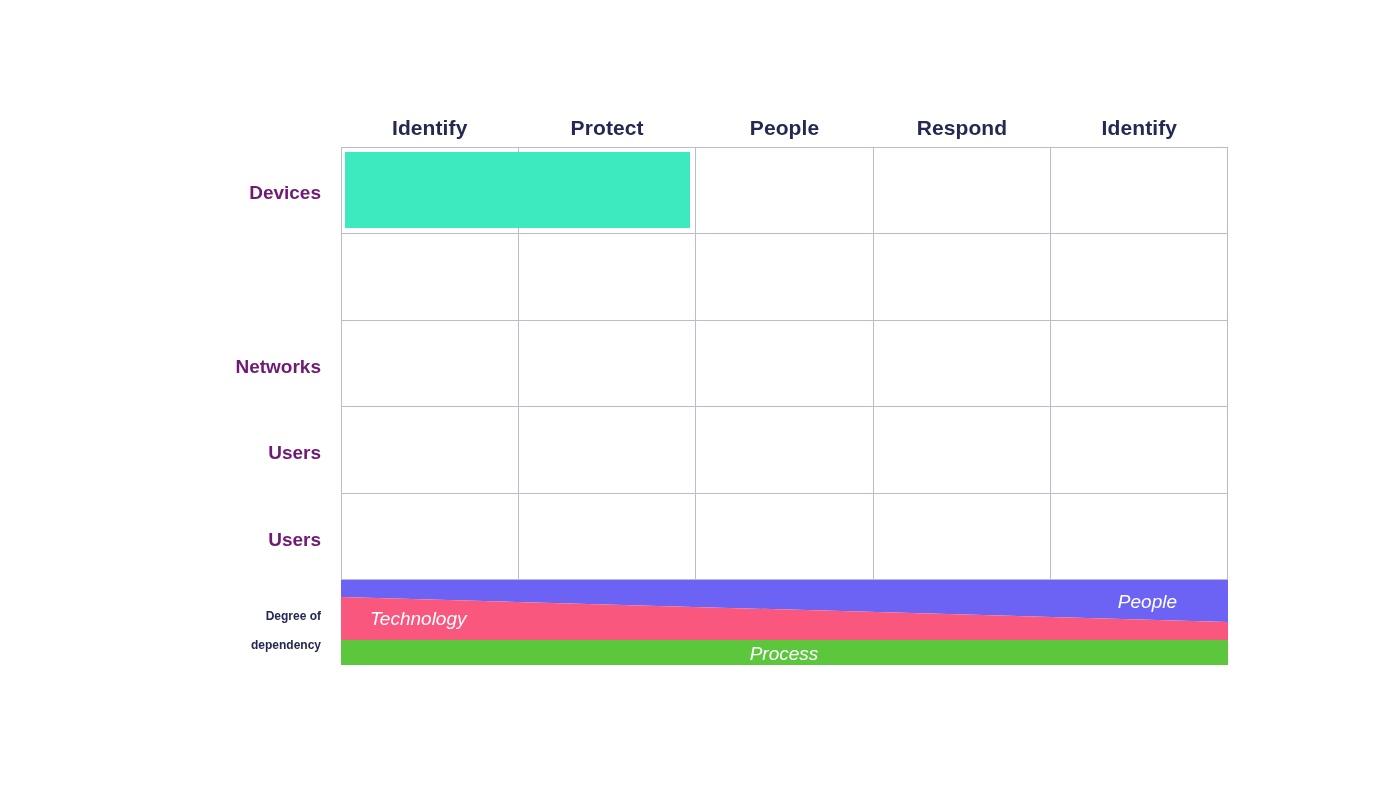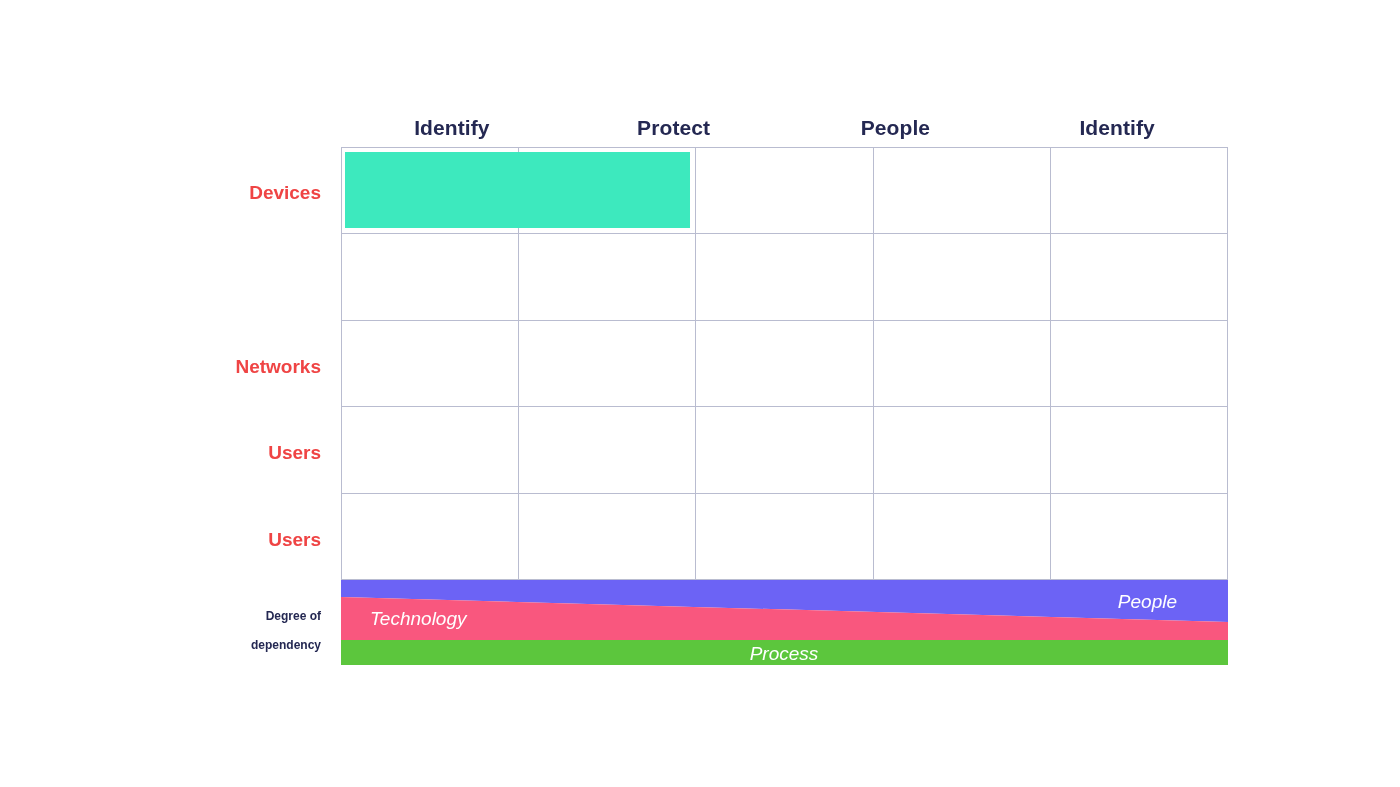--- a/index.html
+++ b/index.html
@@ -52,21 +52,21 @@
     width: 301px;
     height: 433px;
   }
   .row-label {
     position: absolute;
     right: 0;
     width: 100%;
     text-align: right;
     font-size: 19px;
     font-weight: bold;
-    color: #ef4444;
+    color: #701a75;
     line-height: 26px;
   }
 
   
   .matrix {
     position: absolute;
     left: 341px;
     top: 147px;
     width: 887px;
     height: 433px;
@@ -129,20 +129,21 @@
 </style>
 </head>
 <body>
 
 <div id="canvas">
 
   <div class="col-headers">
     <div class="col-header">Identify</div>
     <div class="col-header">Protect</div>
     <div class="col-header">People</div>
+    <div class="col-header">Respond</div>
     <div class="col-header">Identify</div>
   </div>
 
   <div class="row-labels">
     <div class="row-label" style="top: 33px;">Devices</div>
     <div class="row-label" style="top: 207px;">Networks</div>
     <div class="row-label" style="top: 293px;">Users</div>
     <div class="row-label" style="top: 380px;">Users</div>
   </div>
 

